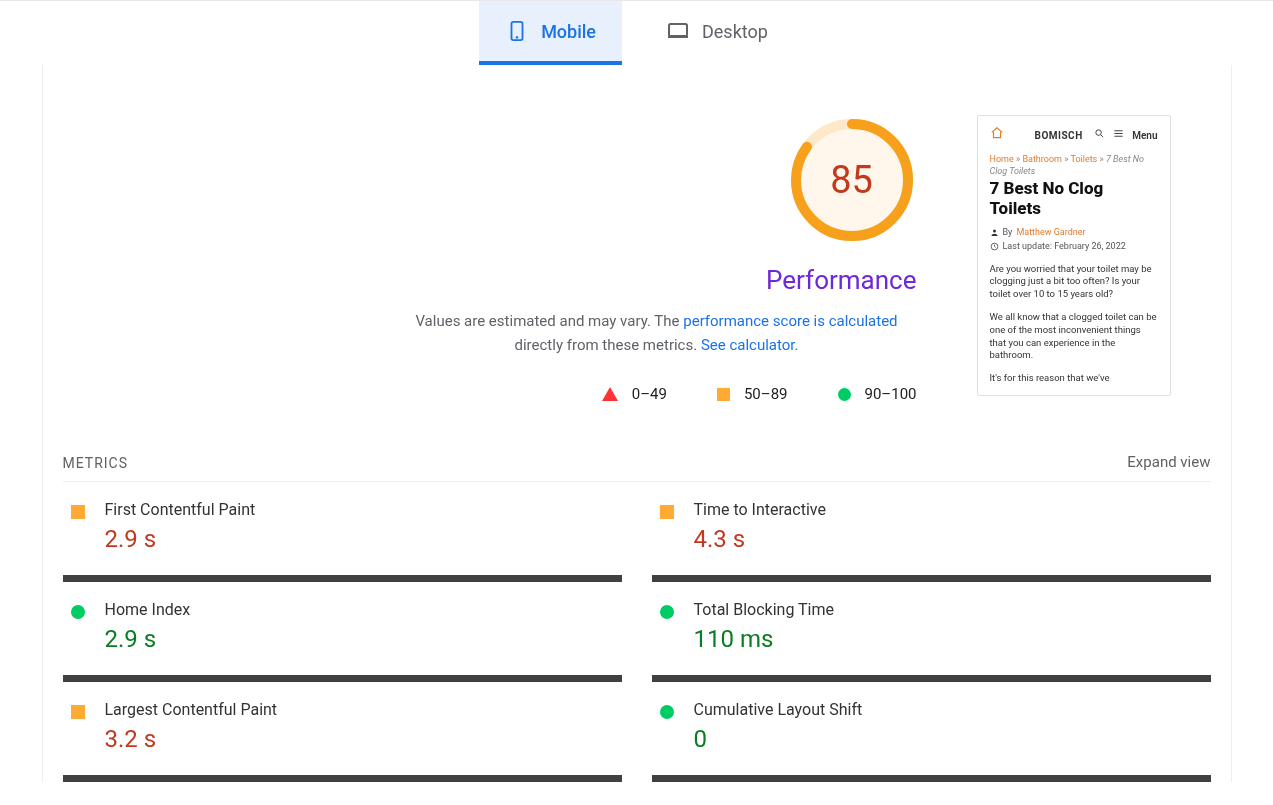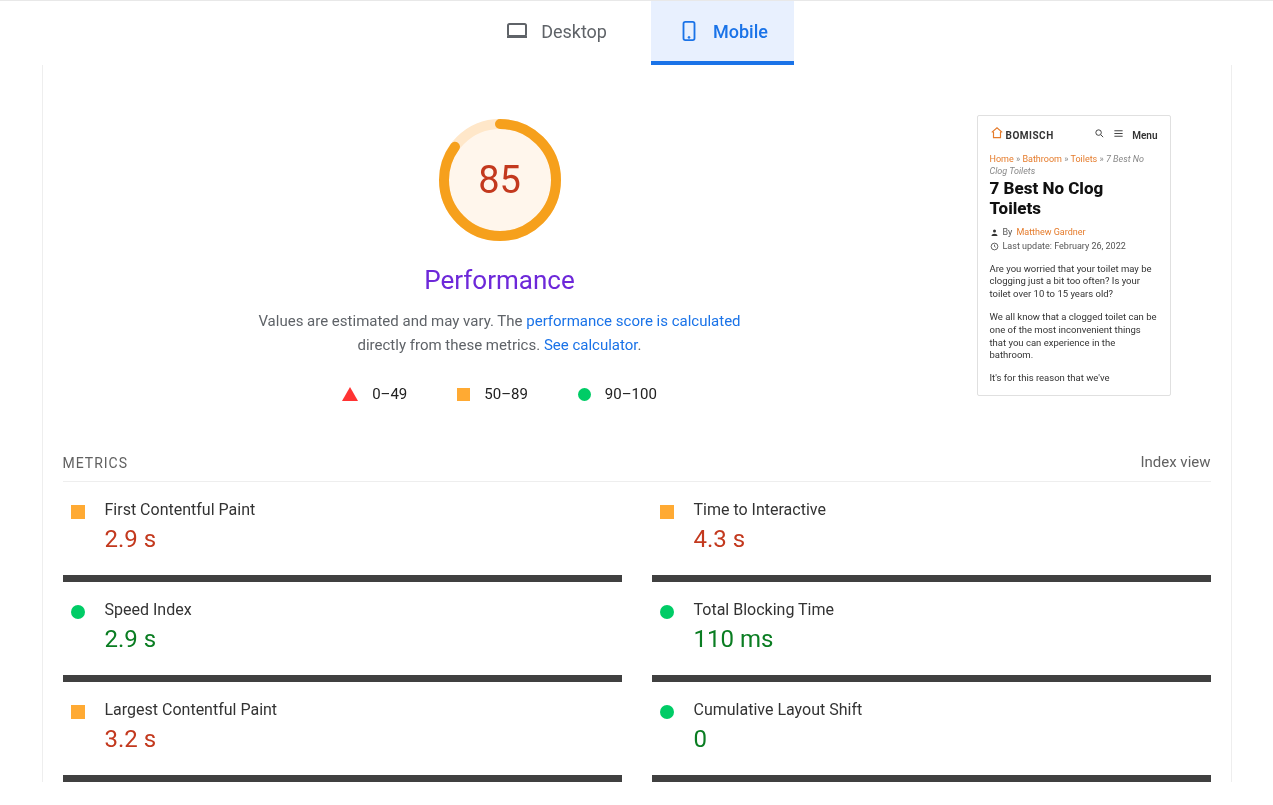--- a/index.html
+++ b/index.html
@@ -46,21 +46,21 @@
 
   .hero {
     display: flex;
     gap: 40px;
     align-items: flex-start;
   }
   .hero-left {
     flex: 1;
     display: flex;
     flex-direction: column;
-    align-items: center;
+    align-items: flex-end;
     text-align: center;
     padding: 0 20px;
   }
   .gauge-wrap { position: relative; width: 130px; height: 130px; margin-bottom: 20px; }
   .gauge-wrap svg { transform: rotate(-90deg); }
   .gauge-score {
     position: absolute; inset: 0;
     display: flex; align-items: center; justify-content: center;
     font-size: 38px; color: #c3391e; font-weight: 400;
   }
@@ -81,21 +81,21 @@
     padding: 10px 12px;
     font-size: 10px;
     line-height: 1.35;
     color: #333;
     margin-right: 40px;
     overflow: hidden;
   }
   .prev-head { display:flex; align-items:center; justify-content:space-between; margin-bottom:8px; }
   .prev-logo { display:flex; align-items:center; gap:2px; }
   .prev-logo-mark { color:#e57b2b; font-weight:700; font-size:14px; }
-  .prev-logo-text { font-weight:700; font-size:10px; letter-spacing:.5px; }
+  .prev-logo-text { font-weight:700; font-size:10px; letter-spacing:.5px;margin-left:29px; }
   .prev-menu { display:flex; align-items:center; gap:8px; font-size:10px; }
   .prev-menu svg { width:11px; height:11px; }
   .prev-bc { color:#e57b2b; font-size:9px; margin-bottom:2px; }
   .prev-bc .sep { color:#888; }
   .prev-bc .cur { color:#888; font-style:italic; }
   .prev-h1 { font-size:17px; font-weight:800; color:#111; line-height:1.15; margin:2px 0 8px; }
   .prev-meta { display:flex; align-items:center; gap:4px; font-size:9px; color:#555; margin-bottom:2px; }
   .prev-meta .auth { color:#e57b2b; }
   .prev-meta-ico { width:9px; height:9px; display:inline-flex; align-items:center; justify-content:center; }
   .prev-p { font-size:9.5px; margin-top:10px; color:#333; }
@@ -125,37 +125,37 @@
   .metric-val { font-size: 24px; font-weight:400; }
   .val-orange { color:#c3391e; }
   .val-green { color:#0a7d22; }
 </style>
 </head>
 <body>
 
 <div class="top-border"></div>
 
 <div class="tabs-row">
+  <div class="tab active">
+    <span class="icon">
+      <svg viewBox="0 0 24 24" width="22" height="22">
+          <rect x="6" y="2" width="12" height="20" rx="2" fill="none" stroke="#1a73e8" stroke-width="2"></rect>
+          <circle cx="12" cy="19" r="1" fill="#1a73e8"></circle>
+        </svg>
+    </span>
+    <span>Mobile</span>
+  </div>
   <div class="tab">
     <span class="icon">
       <svg viewBox="0 0 24 24" width="24" height="24">
           <rect x="3" y="5" width="18" height="12" rx="1.5" fill="none" stroke="#5f6368" stroke-width="2"></rect>
           <rect x="2" y="17" width="20" height="2" fill="#5f6368"></rect>
         </svg>
     </span>
     <span>Desktop</span>
-  </div>
-  <div class="tab active">
-    <span class="icon">
-      <svg viewBox="0 0 24 24" width="22" height="22">
-          <rect x="6" y="2" width="12" height="20" rx="2" fill="none" stroke="#1a73e8" stroke-width="2"></rect>
-          <circle cx="12" cy="19" r="1" fill="#1a73e8"></circle>
-        </svg>
-    </span>
-    <span>Mobile</span>
   </div>
 </div>
 
 <div class="main-card">
 
   <div class="hero">
     <div class="hero-left">
       <div class="gauge-wrap">
         <svg width="130" height="130">
           <circle cx="65" cy="65" r="56" fill="#fff6ec" stroke="none"></circle>
@@ -247,21 +247,21 @@
       </div>
 
       <div class="prev-p">Are you worried that your toilet may be clogging just a bit too often? Is your toilet over 10 to 15 years old?</div>
       <div class="prev-p">We all know that a clogged toilet can be one of the most inconvenient things that you can experience in the bathroom.</div>
       <div class="prev-p">It's for this reason that we've</div>
     </div>
   </div>
 
   <div class="metrics-bar">
     <div class="metrics-label">METRICS</div>
-    <div class="expand">Index view</div>
+    <div class="expand">Expand view</div>
   </div>
 
   <div class="metrics-grid">
 
     <div class="metric">
       <div class="metric-ico orange"></div>
       <div>
         <div class="metric-name">First Contentful Paint</div>
         <div class="metric-val val-orange">2.9 s</div>
       </div>
@@ -271,21 +271,21 @@
       <div class="metric-ico orange"></div>
       <div>
         <div class="metric-name">Time to Interactive</div>
         <div class="metric-val val-orange">4.3 s</div>
       </div>
     </div>
 
     <div class="metric">
       <div class="metric-ico green"></div>
       <div>
-        <div class="metric-name">Speed Index</div>
+        <div class="metric-name">Home Index</div>
         <div class="metric-val val-green">2.9 s</div>
       </div>
     </div>
 
     <div class="metric">
       <div class="metric-ico green"></div>
       <div>
         <div class="metric-name">Total Blocking Time</div>
         <div class="metric-val val-green">110 ms</div>
       </div>

